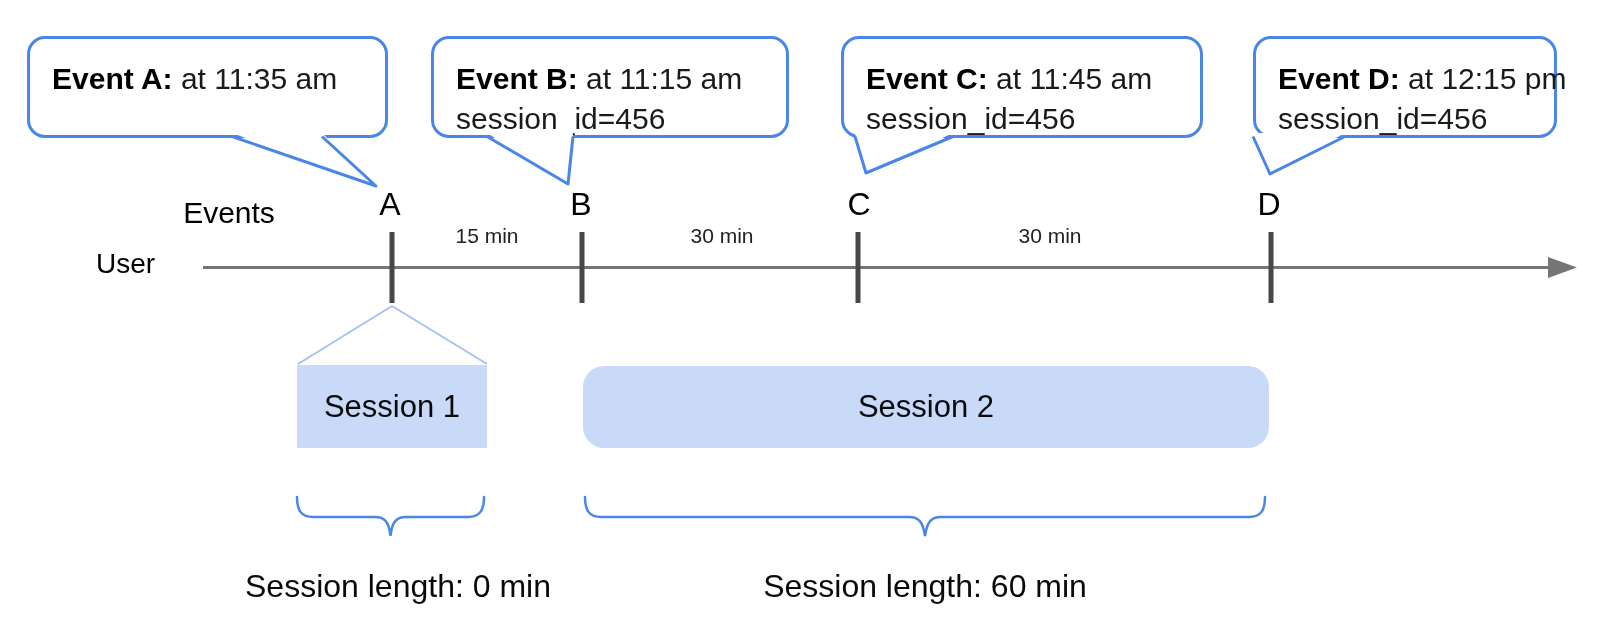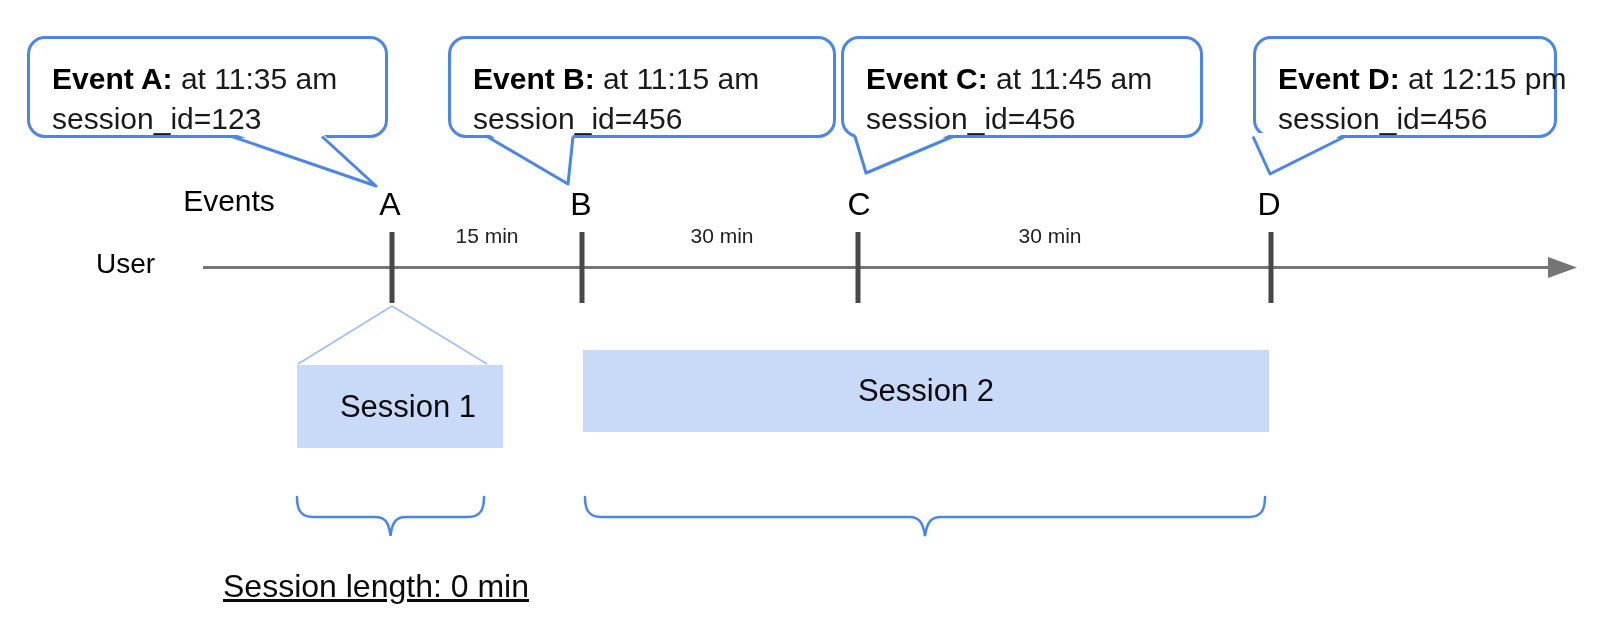--- a/index.html
+++ b/index.html
@@ -11,21 +11,21 @@
     position:absolute;top:36px;height:102px;box-sizing:border-box;
     background:#ffffff;border:3px solid #4a86e8;border-radius:18px;
     padding:20px 0 0 22px;font-size:30px;line-height:40px;white-space:nowrap;
   }
   .callout b{font-weight:bold;color:#000;margin-top:11px;}
   .marker-label{
     position:absolute;top:186px;transform:translateX(-50%);
     font-size:32px;color:#000;
   }
   .events-label{
-    position:absolute;top:184px;transform:translateX(-50%);
+    position:absolute;top:196px;transform:translateX(-50%);
     font-size:30px;color:#000;
   }
   .user-label{
     position:absolute;left:96px;top:248px;font-size:28px;color:#000;
   }
   .interval-label{
     position:absolute;top:224px;transform:translateX(-50%);
     font-size:21px;color:#222;
   }
   .session-box{
@@ -38,23 +38,22 @@
   }
   svg.overlay{position:absolute;left:0;top:0;pointer-events:none;}
 </style>
 </head>
 <body>
 
 <div class="canvas">
 
   <div class="callout" style="left:27px;width:361px;">
     <div><b>Event A:</b> <span>at 11:35 am</span></div>
-    <div>session_id=123</div>
   </div>
-  <div class="callout" style="left:448px;width:388px;">
+  <div class="callout" style="left:431px;width:358px;">
     <div><b>Event B:</b> <span>at 11:15 am</span></div>
     <div>session_id=456</div>
   </div>
   <div class="callout" style="left:841px;width:362px;">
     <div><b>Event C:</b> <span>at 11:45 am</span></div>
     <div>session_id=456</div>
   </div>
   <div class="callout" style="left:1253px;width:304px;">
     <div><b>Event D:</b> <span>at 12:15 pm</span></div>
     <div>session_id=456</div>
@@ -65,28 +64,29 @@
   <div class="marker-label" style="left:581px;">B</div>
   <div class="marker-label" style="left:859px;">C</div>
   <div class="marker-label" style="left:1269px;">D</div>
 
   <div class="user-label">User</div>
 
   <div class="interval-label" style="left:487px;">15 min</div>
   <div class="interval-label" style="left:722px;">30 min</div>
   <div class="interval-label" style="left:1050px;">30 min</div>
 
-  <div class="session-box" style="left:297px;top:365px;width:190px;height:83px;padding-left:16px;">
+  <div class="session-box" style="left:297px;top:365px;width:190px;height:83px;">
     <span>Session 1</span>
   </div>
-  <div class="session-box" style="left:583px;top:350px;width:686px;height:82px;">
+  <div class="session-box" style="left:583px;top:366px;width:686px;height:82px;border-radius:21px;">
     <span>Session 2</span>
   </div>
 
-  <div class="length-label" style="left:376px;text-decoration:underline;">Session length: 0 min</div>
+  <div class="length-label" style="left:398px;">Session length: 0 min</div>
+  <div class="length-label" style="left:925px;">Session length: 60 min</div>
 
   <svg class="overlay" width="1614" height="642" viewBox="0 0 1614 642">
 
     <rect x="203" y="266" width="1350" height="3" fill="#757575"></rect>
     <polygon points="1548,257 1548,278 1577,267.5" fill="#757575"></polygon>
 
     <g>
       <rect x="389.5" y="232" width="5" height="71" fill="#474747"></rect>
       <rect x="579.5" y="232" width="5" height="71" fill="#474747"></rect>
       <rect x="855.5" y="232" width="5" height="71" fill="#474747"></rect>

